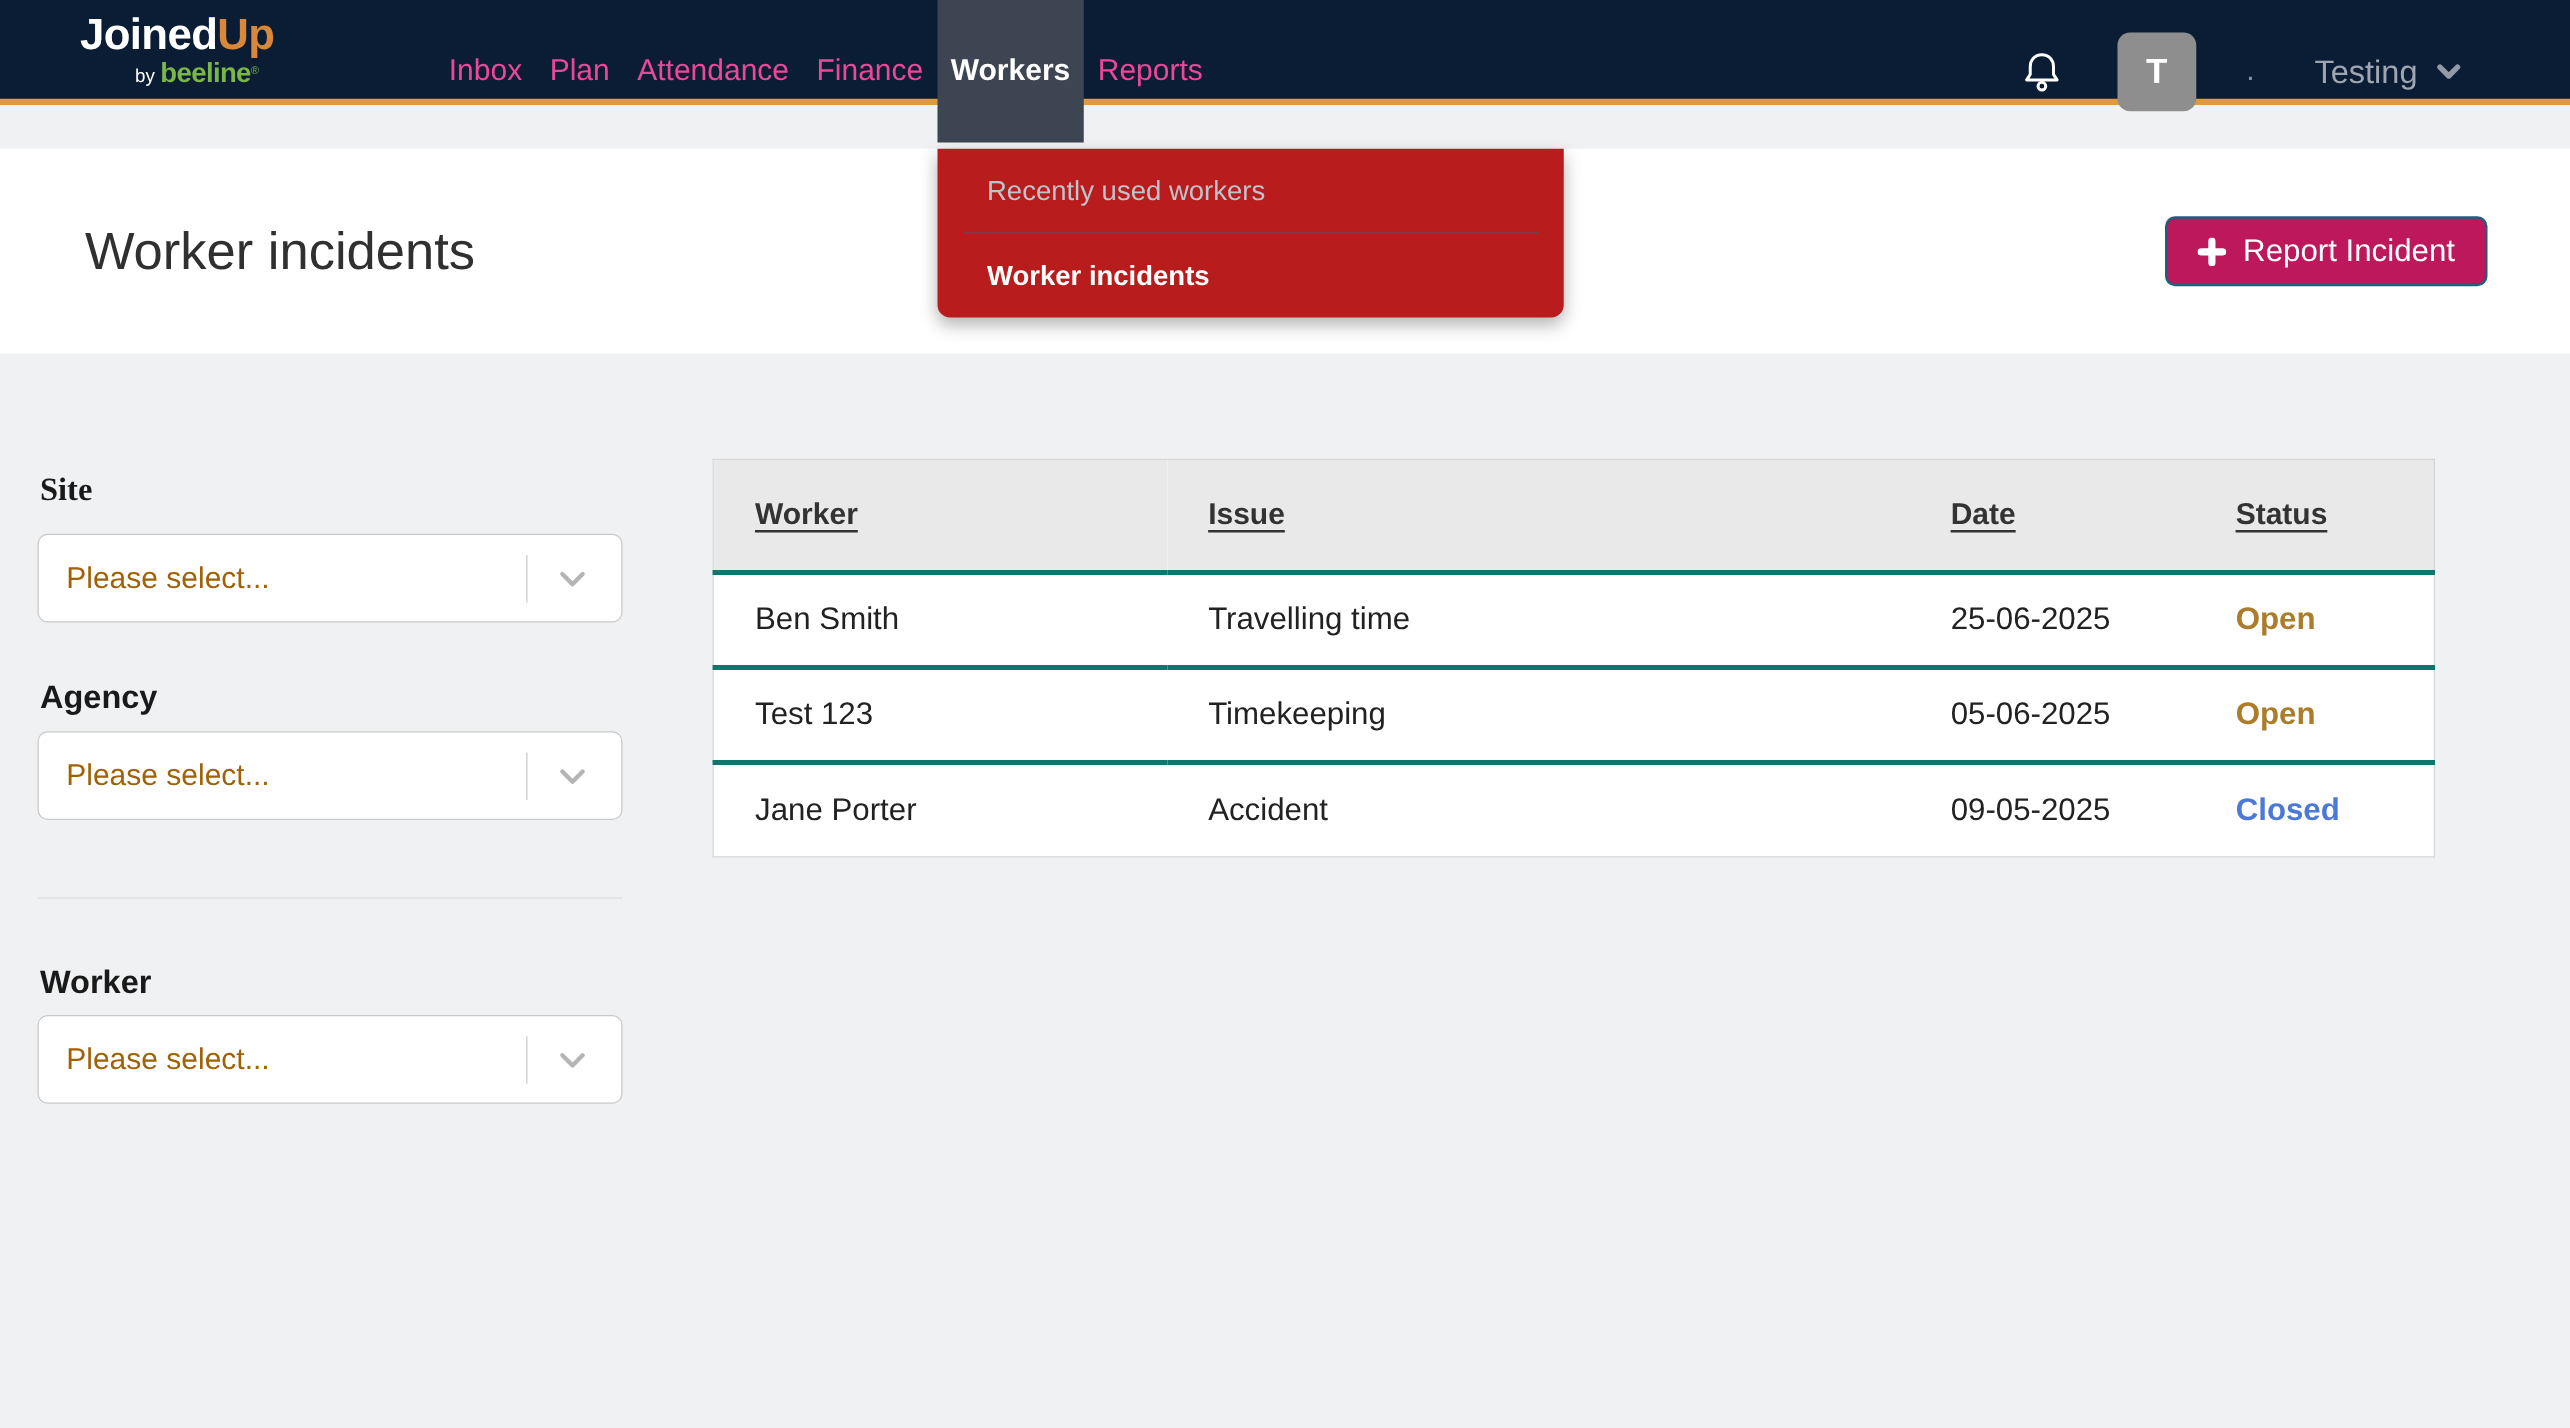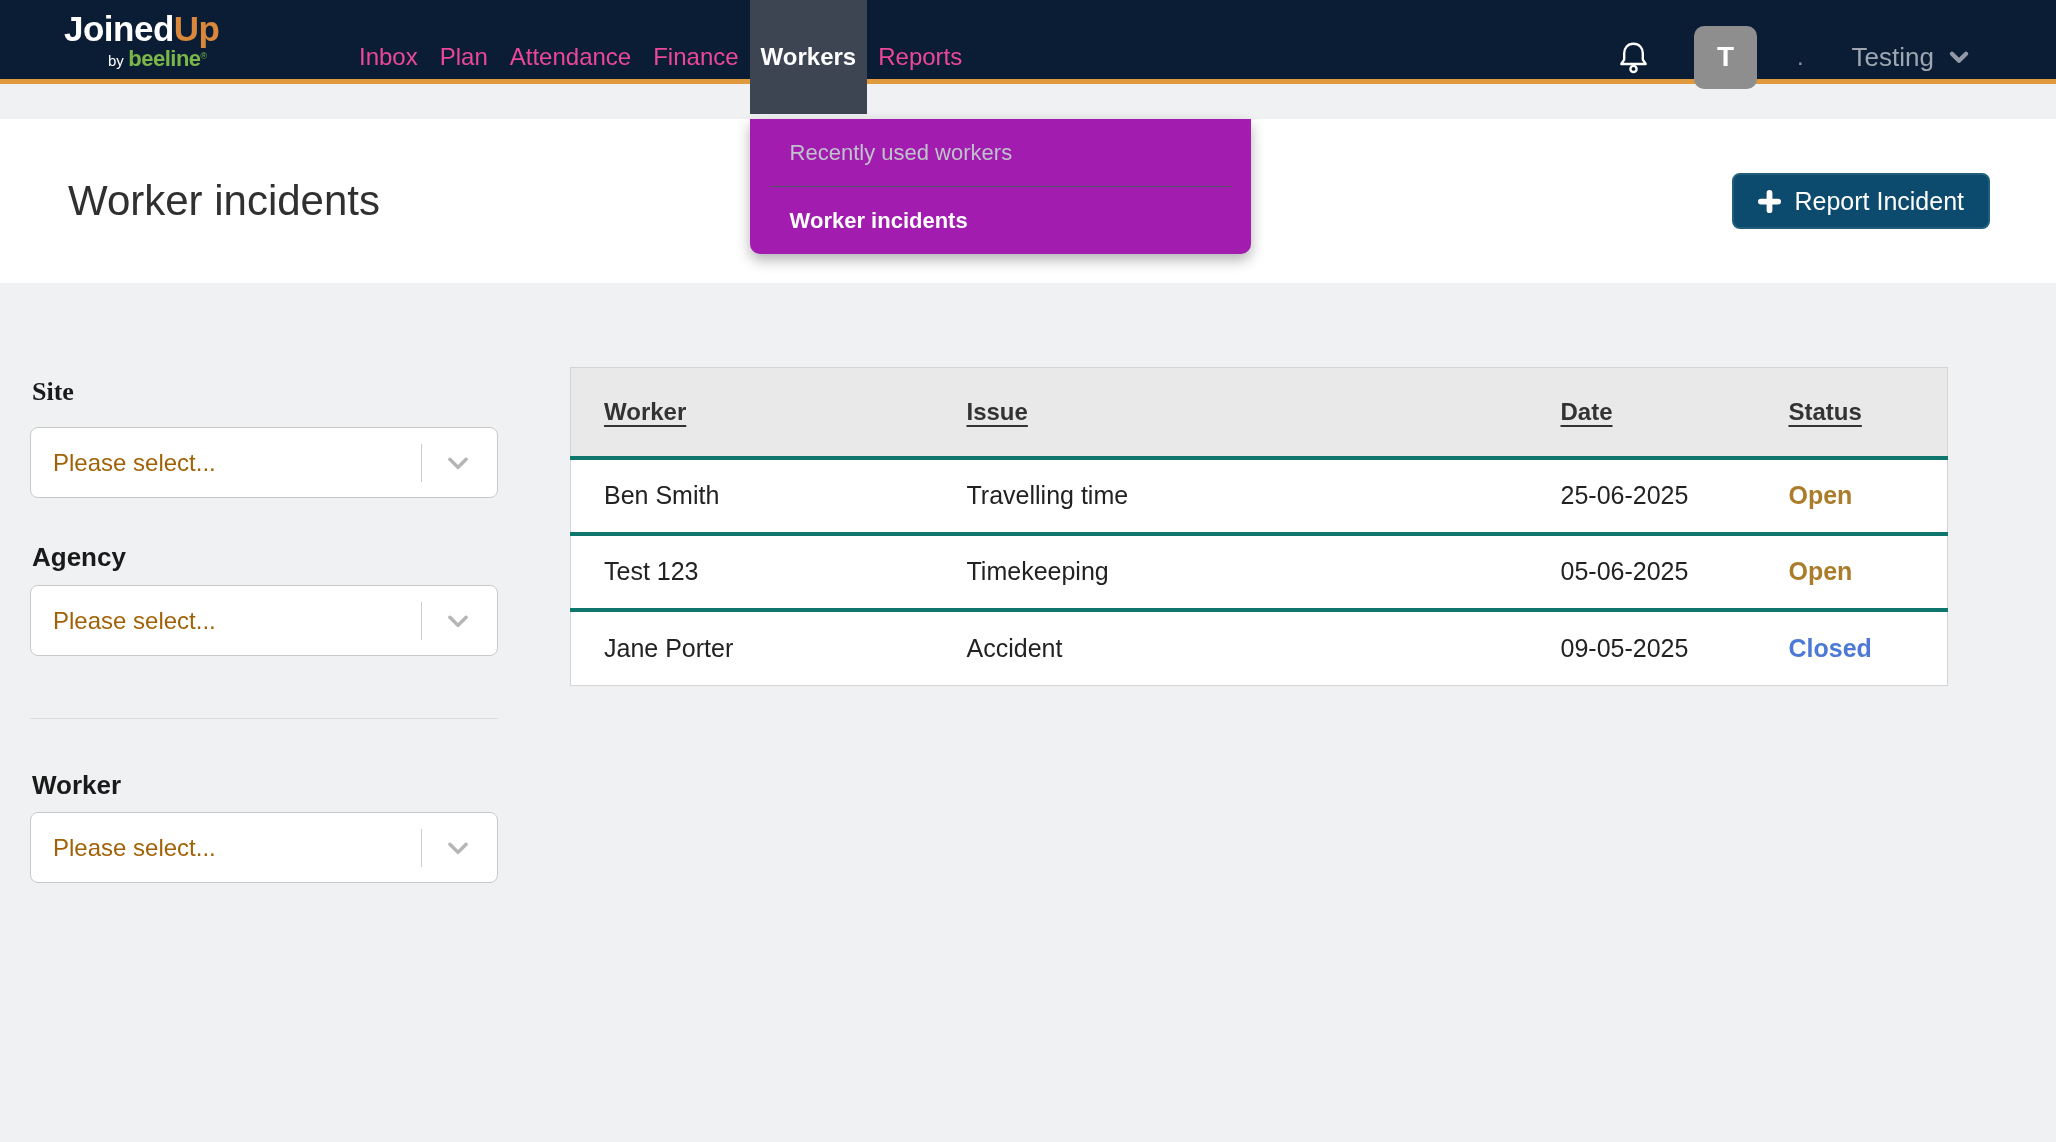--- a/index.html
+++ b/index.html
@@ -27,34 +27,34 @@
   .bell { display:flex; align-items:center; cursor:pointer; }
   .avatar { width:63px; height:63px; margin-left:45px; background:#8e8e8e; border-radius:10px;
             display:flex; align-items:center; justify-content:center; cursor:pointer; }
   .avatar span { color:#fff; font-size:28px; font-weight:700; }
   .nav-sep { margin-left:40px; color:#8c929c; font-size:24px; }
   .account { margin-left:48px; display:flex; align-items:center; gap:12px; cursor:pointer; }
   .account-name { color:#9fa6b2; font-size:26px; }
 
   
   .workers-dropdown { position:absolute; top:calc(100% + 5px); left:0; width:501px;
-       background:#a21caf; border-radius:0 0 10px 10px; box-shadow:0 6px 14px rgba(0,0,0,.3);
+       background:#b91c1c; border-radius:0 0 10px 10px; box-shadow:0 6px 14px rgba(0,0,0,.3);
        z-index:30; font-weight:400; }
   .dd-item { height:67px; display:flex; align-items:center; padding-left:40px;
              font-size:22px; color:#bfc3cb; cursor:pointer; }
   .dd-item.active { color:#ffffff; font-weight:700; }
   .dd-divider { height:1px; background:#4d545f; margin:0 20px; }
 
   
   .page-header { position:absolute; top:119px; left:0; width:100%; height:164px; background:#ffffff; }
   .page-title { position:absolute; left:68px; top:50%; transform:translateY(-50%);
                 font-size:42px; font-weight:300; color:#303030; }
   .report-btn { position:absolute; right:66px; top:50%; transform:translateY(-50%);
                 height:56px; padding:0 24px; display:flex; align-items:center; gap:13px;
-                background:#0c4a6e; border:2px solid #1f5f7d; border-radius:8px;
+                background:#be185d; border:2px solid #1f5f7d; border-radius:8px;
                 color:#ffffff; font-size:25px; font-family:inherit; cursor:pointer; }
 
   
   .content { position:absolute; top:283px; left:0; width:100%; height:859px; background:#eff1f3; }
 
   .filters { position:absolute; left:30px; top:0; width:468px; }
   .filter-label { position:absolute; left:2px; font-size:26px; font-weight:700; color:#1a1a1a; }
   .lbl-site   { top:94px;font-family:Liberation Serif, serif; }
   .lbl-agency { top:259px; }
   .lbl-worker { top:487px; }

